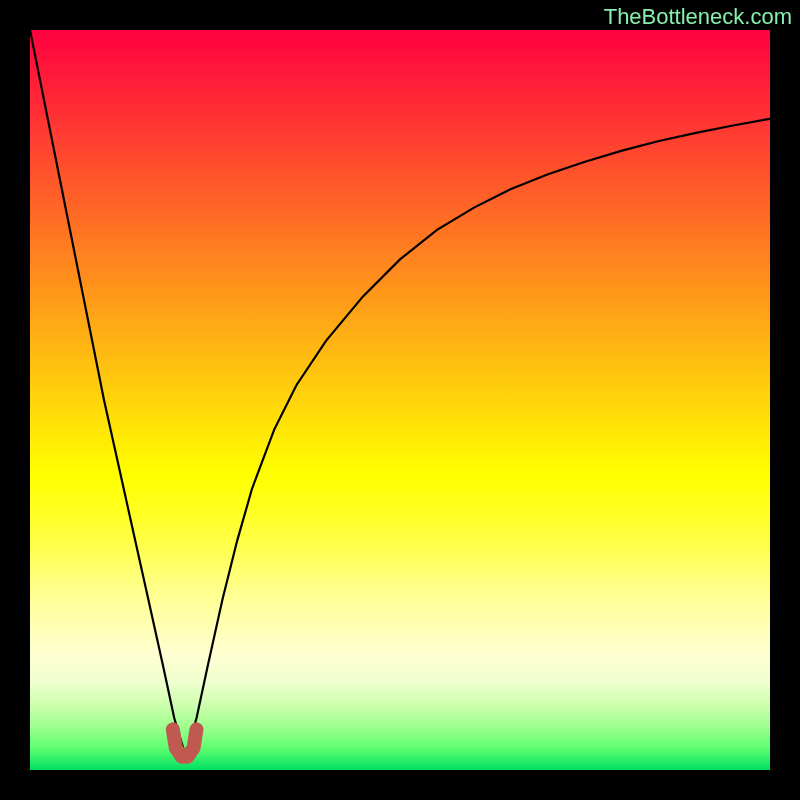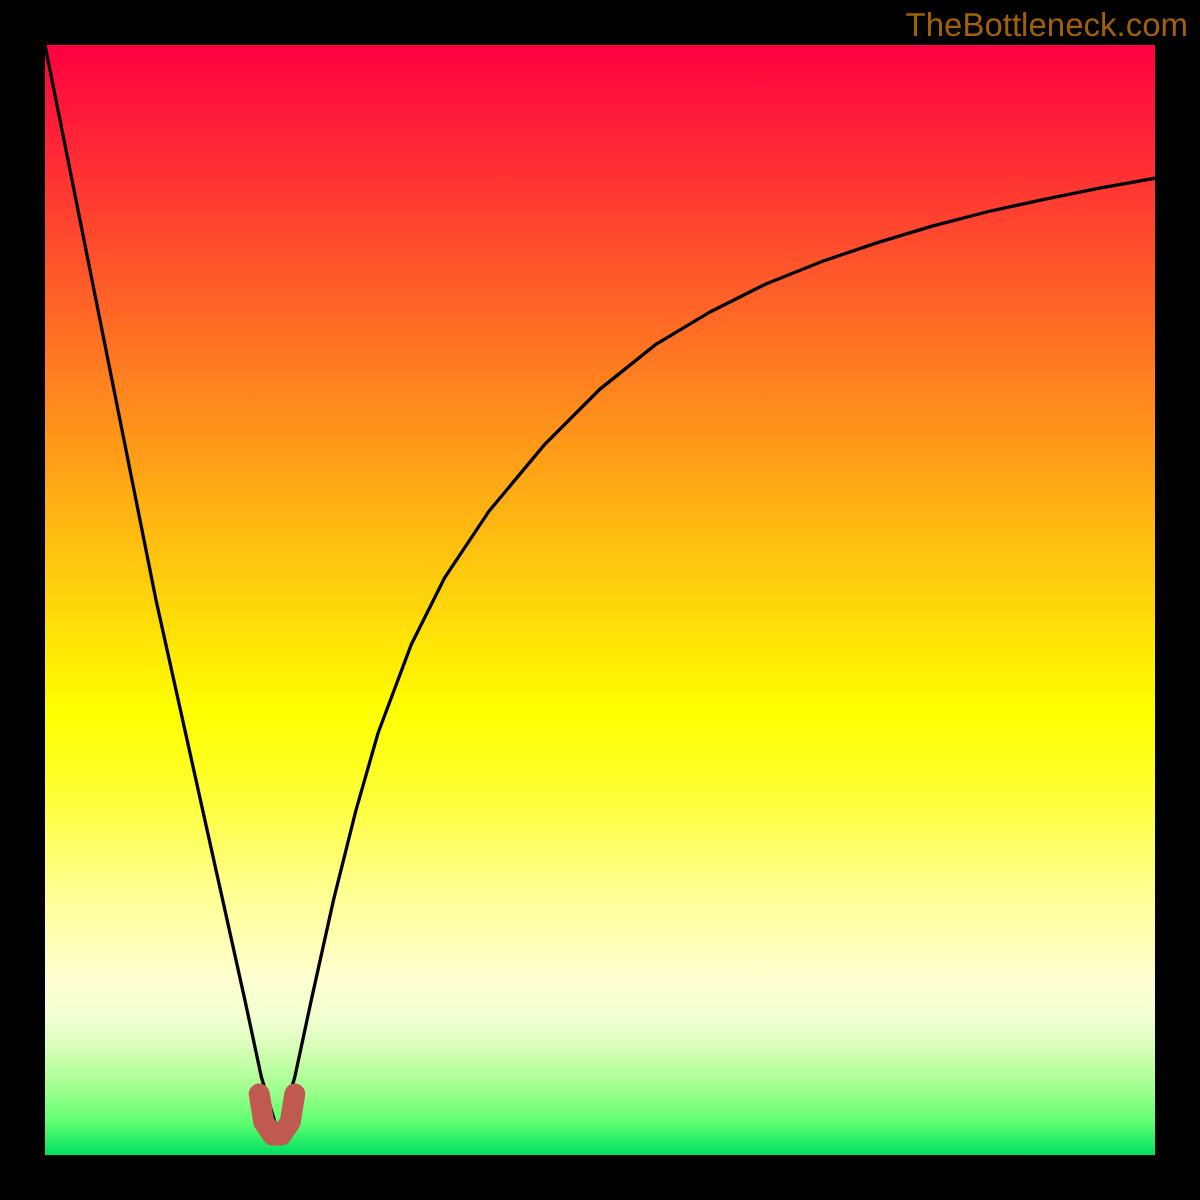--- a/index.html
+++ b/index.html
@@ -23,21 +23,21 @@
       #ffff90 76%,
       #ffffb0 80%,
       #ffffd0 84%,
       #f0ffd0 88%,
       #d0ffb0 91%,
       #a0ff90 94%,
       #60ff70 97%,
       #00e060 100%);
   }
   svg.curve{position:absolute;inset:0;width:740px;height:740px}
-  .watermark{position:absolute;top:4px;right:8px;color:#a16207;font-size:22px;font-family:Arial,sans-serif;user-select:none}
+  .watermark{position:absolute;top:4px;right:8px;color:#86efac;font-size:22px;font-family:Arial,sans-serif;user-select:none}
 </style>
 </head>
 <body>
 <div class="frame">
   <div class="plot">
     <div class="grad"></div>
     <svg class="curve" viewBox="0 0 740 740" preserveAspectRatio="none">
       <path id="curve-path" fill="none" stroke="#000000" stroke-width="2.2" d="M0.00 0.00 L14.80 74.00 L29.60 148.00 L44.40 222.00 L59.20 296.00 L74.00 370.00 L88.80 436.60 L103.60 503.20 L118.40 569.80 L133.20 636.40 L144.30 688.20 L155.40 725.20 L166.50 688.20 L177.60 636.40 L192.40 569.80 L207.20 510.60 L222.00 458.80 L244.20 399.60 L266.40 355.20 L296.00 310.80 L333.00 266.40 L370.00 229.40 L407.00 199.80 L444.00 177.60 L481.00 159.10 L518.00 144.30 L555.00 131.72 L592.00 120.62 L629.00 111.00 L666.00 102.86 L703.00 95.46 L740.00 88.80"></path>
       <path id="marker-path" fill="none" stroke="#c05a50" stroke-width="14" stroke-linecap="round" stroke-linejoin="round" d="M142.82 699.30 L145.78 717.80 L151.70 726.68 L157.62 726.68 L163.54 717.80 L166.50 699.30"></path>
     </svg>

